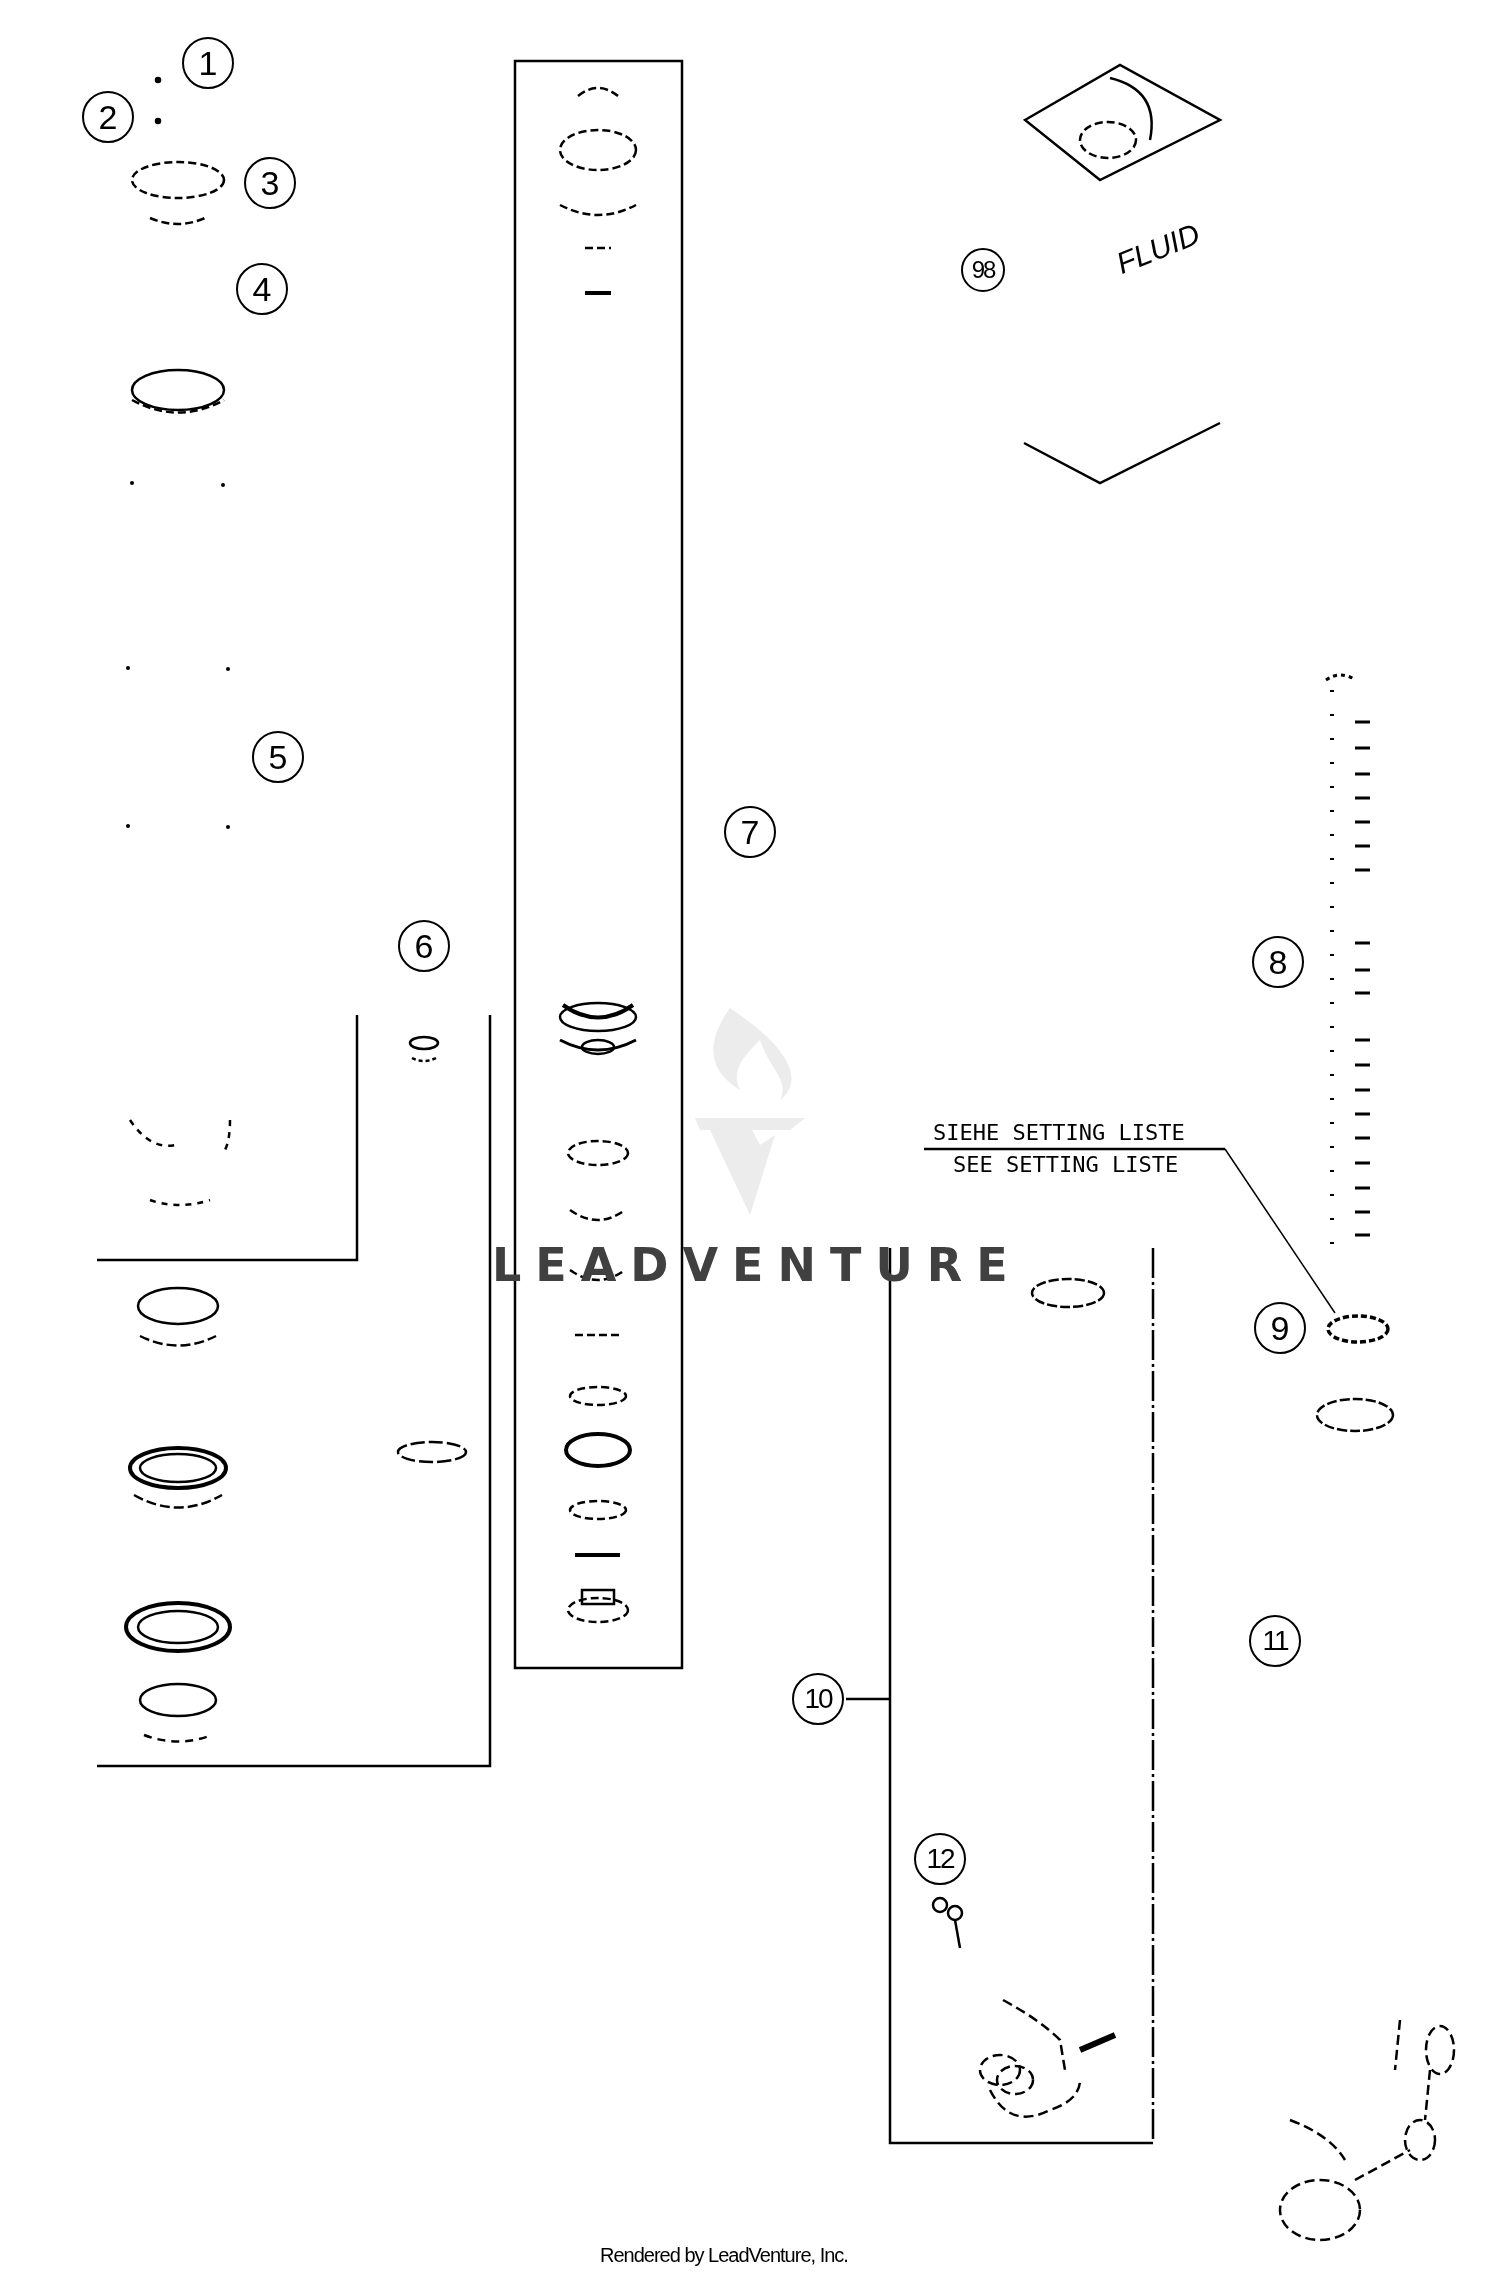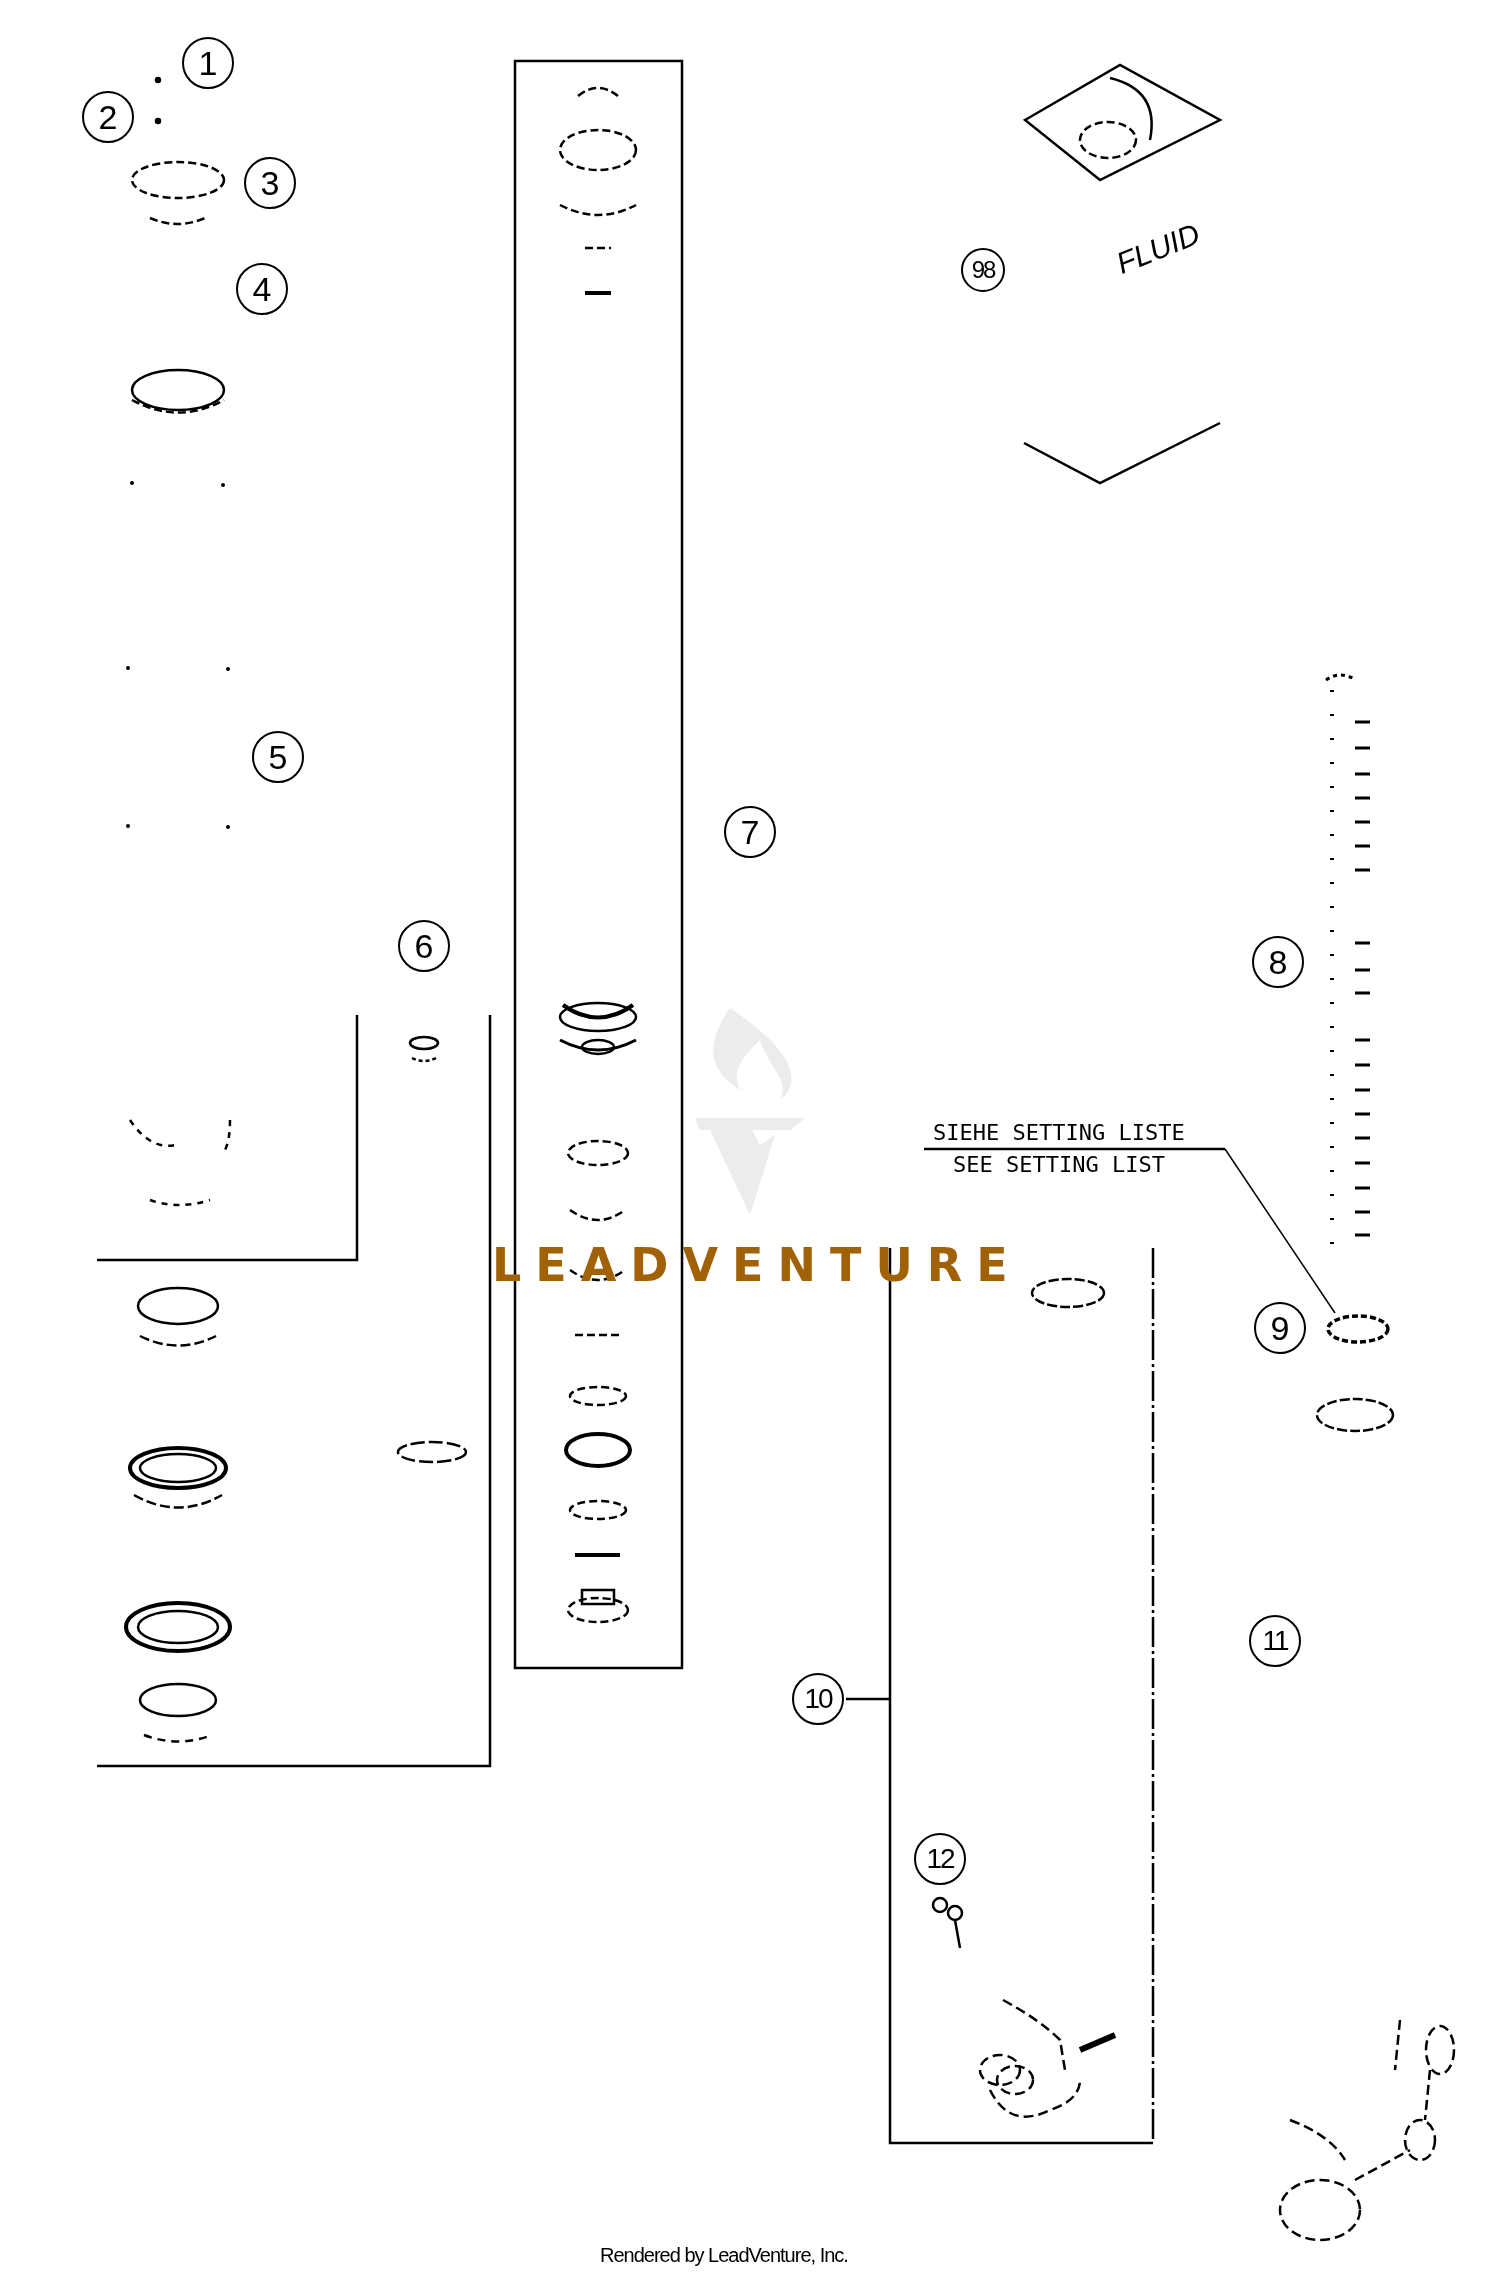--- a/index.html
+++ b/index.html
@@ -11,21 +11,21 @@
              display: flex; align-items: center; justify-content: center;
              font-family: "Liberation Sans", sans-serif; font-size: 34px; line-height: 1;
              background: transparent; cursor: pointer; }
   .callout.two { font-size: 28px; letter-spacing: -2px; text-align: center; }
   .callout.small { width: 44px; height: 44px; margin-left: -22px; margin-top: -22px; font-size: 24px; }
   .note { position: absolute; font-family: "DejaVu Sans Mono", monospace; font-size: 22px;
           letter-spacing: 0px; white-space: nowrap; }
   .fluid { position: absolute; left: 1118px; top: 248px; font-family: "Liberation Sans", sans-serif;
            font-style: italic; font-size: 30px; transform: rotate(-22deg); transform-origin: left center; }
   .watermark { position: absolute; left: 492px; top: 1238px; font-family: "DejaVu Sans", sans-serif;
-               font-weight: bold; font-size: 46px; letter-spacing: 14px; color: #a16207; text-align: right; }
+               font-weight: bold; font-size: 46px; letter-spacing: 14px; color: #404040; text-align: right; }
   .footer { position: absolute; left: 600px; top: 2244px; font-family: Liberation Sans, sans-serif;
             font-size: 20px; letter-spacing: -1px; }
 </style>
 </head>
 <body>
 
 <svg id="diagram" width="1500" height="2286" viewBox="0 0 1500 2286" xmlns="http://www.w3.org/2000/svg">
 
   <g fill="#ececec">
     <path d="M730 1008 C700 1050 715 1075 740 1090 C730 1070 745 1055 760 1040 C770 1070 790 1080 780 1100 C800 1085 800 1055 730 1008 Z"></path>
@@ -163,15 +163,15 @@
 <div class="callout" style="left:1278px;top:962px">8</div>
 <div class="callout" style="left:1280px;top:1328px">9</div>
 <div class="callout two" style="left:818px;top:1699px">10</div>
 <div class="callout two" style="left:1275px;top:1641px">11</div>
 <div class="callout two" style="left:940px;top:1859px">12</div>
 <div class="callout small two" style="left:983px;top:270px">98</div>
 
 <div class="fluid">FLUID</div>
 
 <div class="note" style="left:933px;top:1120px">SIEHE SETTING LISTE</div>
-<div class="note" style="left:953px;top:1152px">SEE SETTING LIST</div>
+<div class="note" style="left:953px;top:1152px">SEE SETTING LISTE</div>
 
 <div class="footer">Rendered by LeadVenture, Inc.</div>
 
 </body></html>

